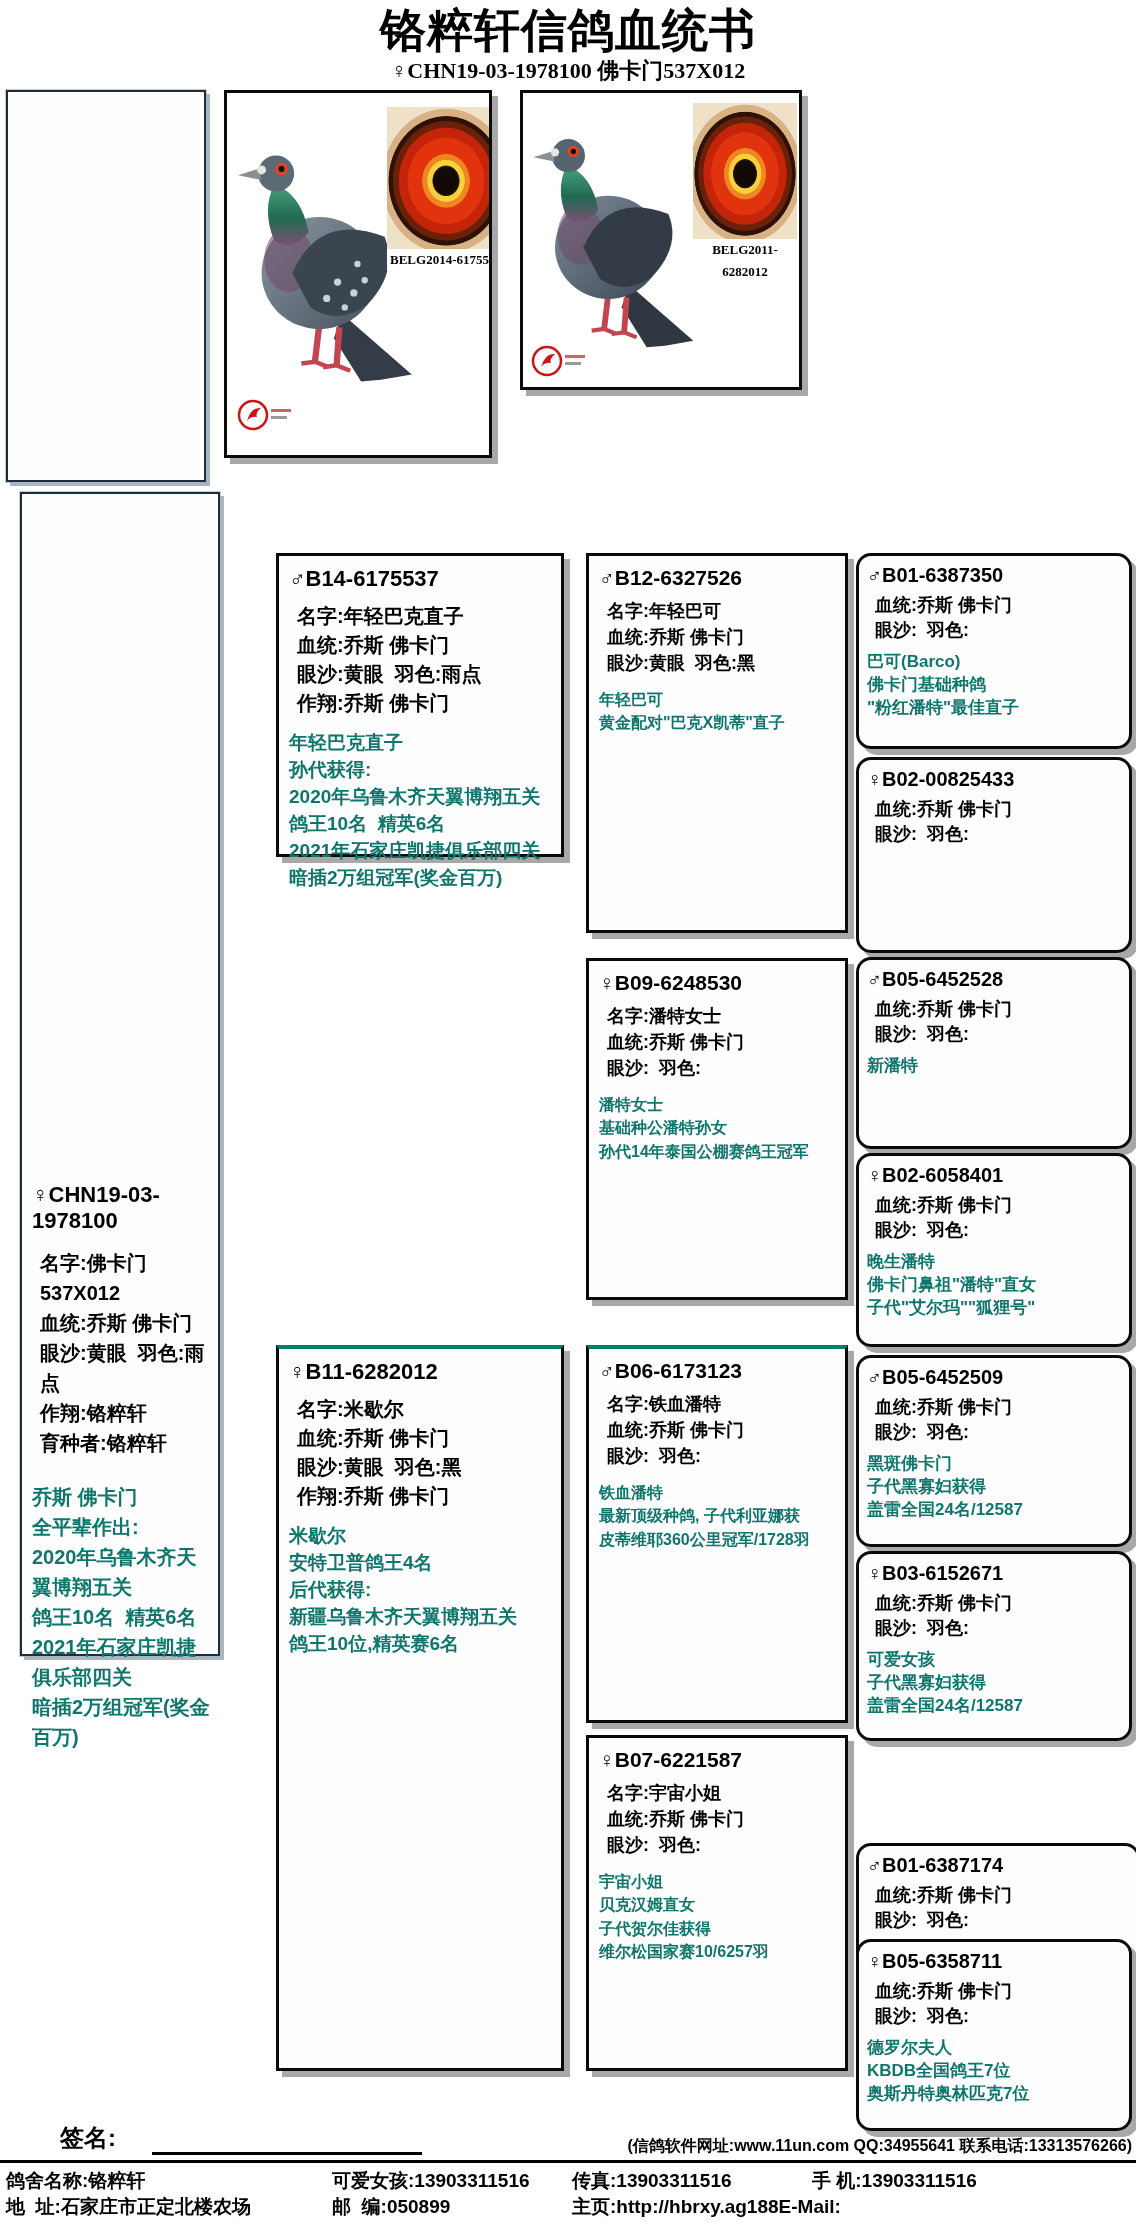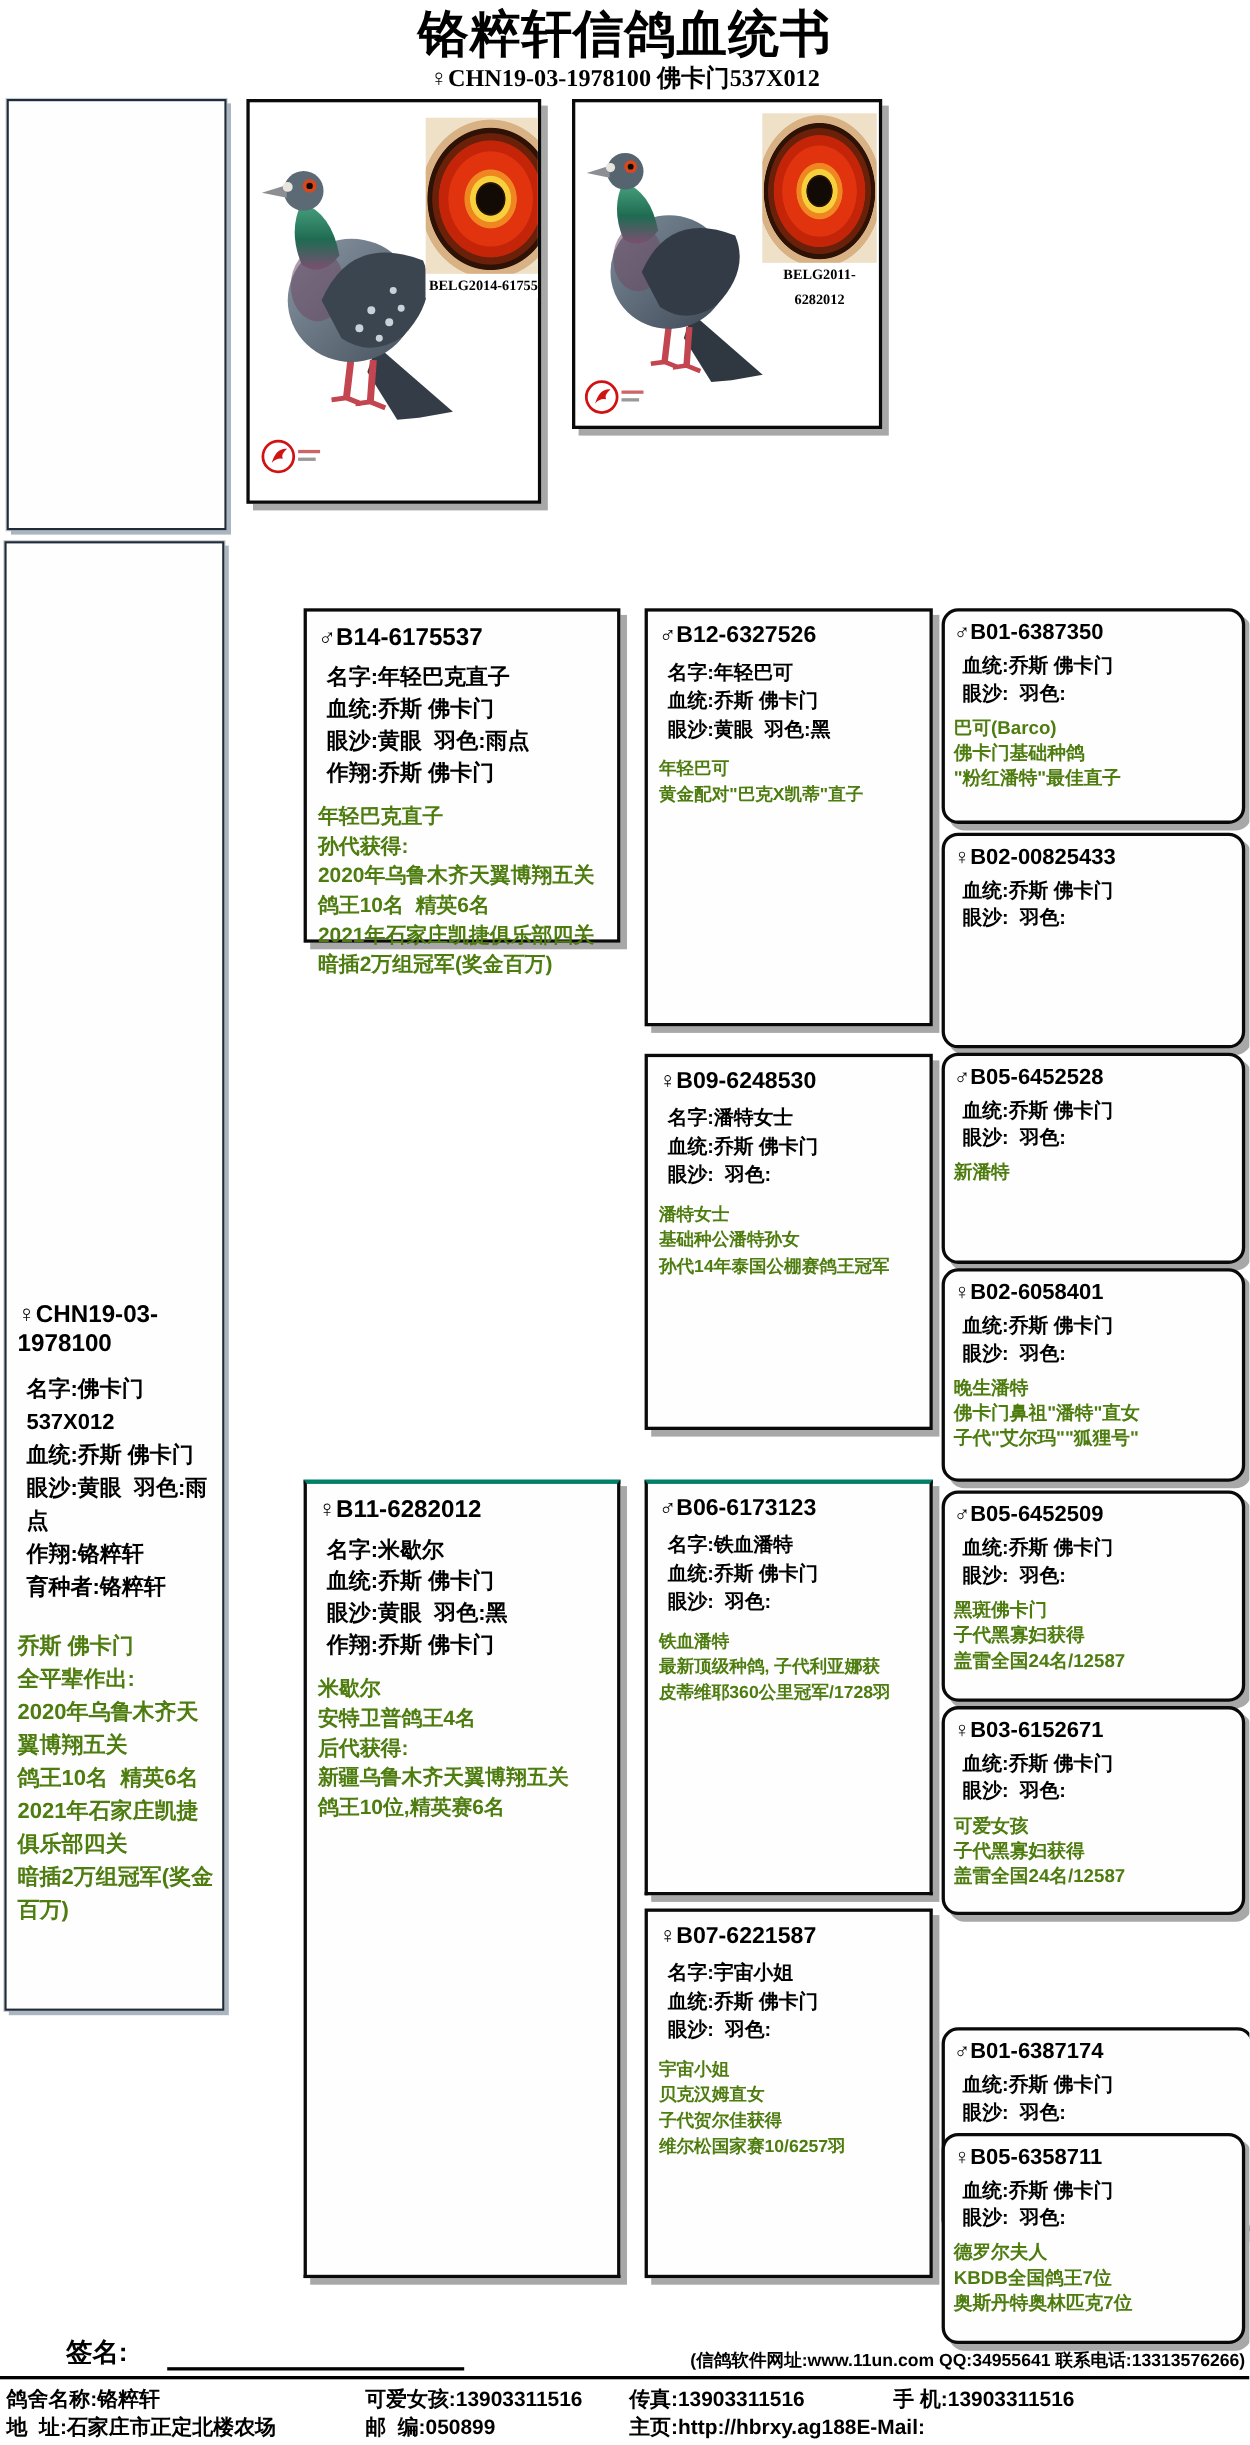--- a/index.html
+++ b/index.html
@@ -16,21 +16,21 @@
 
   
   .pbox{position:absolute;background:#fffefe;border:3px solid #0a0a0a;
         box-shadow:6px 6px 0 #a8a8a8;box-sizing:border-box;padding:10px 10px;}
   .lbox{border:2px solid #222c38;box-shadow:4px 4px 0 #a9b6c0,0 0 0 1px #c3cdd6;}
   .teal-top{border-top:4px solid #00806a;}
 
   .ring{font-size:22px;font-weight:900;margin-bottom:10px;white-space:pre-wrap;}
   .info{padding-left:8px;}
   .info div{font-size:20px;line-height:1.45;white-space:pre-wrap;}
-  .ach{color:#4d7c0f;margin-top:12px;}
+  .ach{color:#0f766e;margin-top:12px;}
   .ach div{font-size:19px;line-height:1.42;white-space:pre-wrap;}
 
   .mid .ring{font-size:21px;margin-bottom:8px;}
   .mid .info div{font-size:18px;line-height:1.45;}
   .mid .ach div{font-size:16px;line-height:1.45;}
 
   .small{padding:8px 8px;border-radius:15px;}
   .small .ring{font-size:20px;margin-bottom:6px;}
   .small .info div{font-size:18px;line-height:1.4;}
   .small .ach{margin-top:8px;}
@@ -73,21 +73,21 @@
 </head>
 <body>
 
 <div class="page">
 
   <div class="hdr-title">铬粹轩信鸽血统书</div>
   <div class="hdr-sub">♀CHN19-03-1978100 佛卡门537X012</div>
 
   <div class="pbox lbox" style="left:6px;top:90px;width:200px;height:392px;"></div>
 
-  <div class="pbox lbox" style="left:4px;top:492px;width:200px;height:1336px;">
+  <div class="pbox lbox" style="left:20px;top:492px;width:200px;height:1164px;">
     <div class="subject-content">
       <div class="ring">♀CHN19-03-1978100</div>
       <div class="info">
           <div>名字:佛卡门537X012</div>
           <div>血统:乔斯 佛卡门</div>
           <div>眼沙:黄眼  羽色:雨点</div>
           <div>作翔:铬粹轩</div>
           <div>育种者:铬粹轩</div>
         </div>
       <div class="ach">

